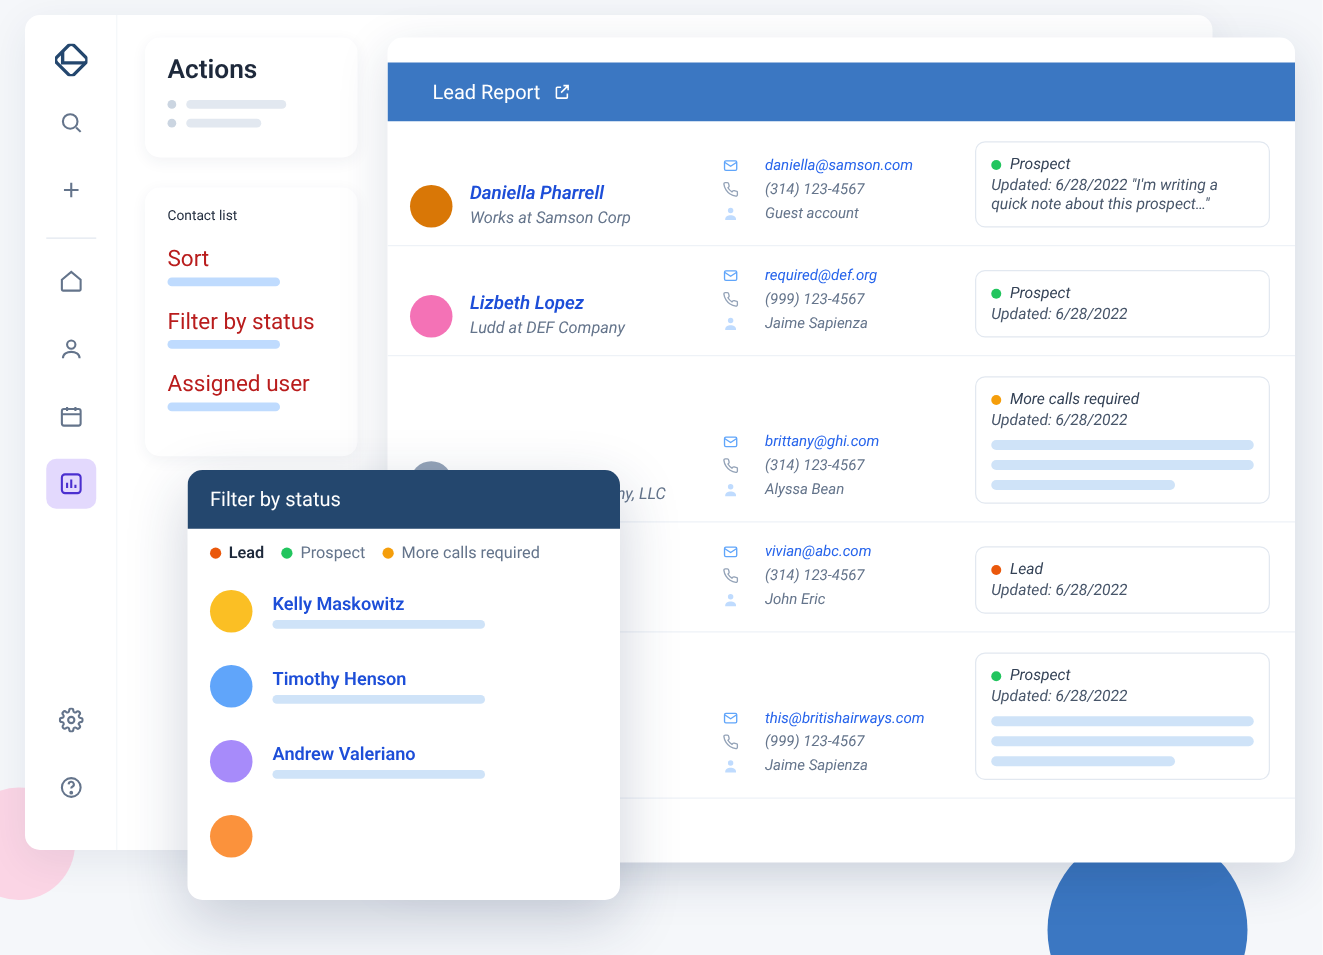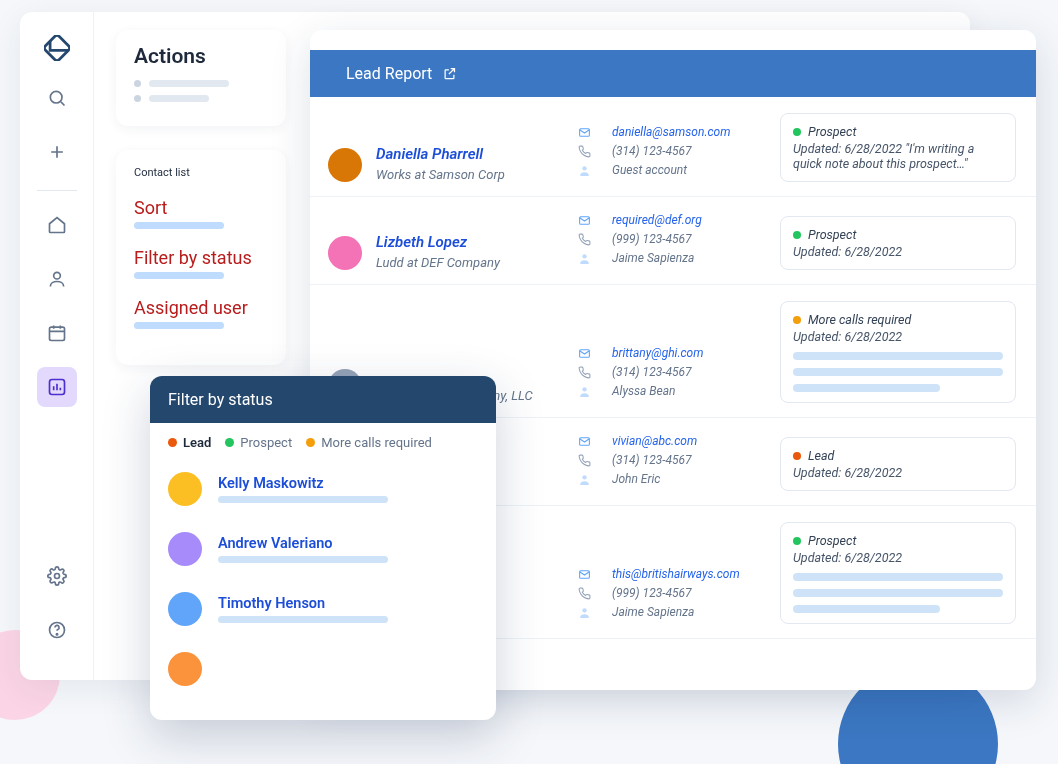--- a/index.html
+++ b/index.html
@@ -526,30 +526,30 @@
   </div>
   <div class="popup-list" id="popup-people">
       <div class="popup-row">
         <div class="avatar" style="width: 34px; height: 34px; background: rgb(251, 191, 36);"></div>
         <div>
           <div class="name">Kelly Maskowitz</div>
           <div class="bar"></div>
         </div>
       </div>
       <div class="popup-row">
+        <div class="avatar" style="width: 34px; height: 34px; background: rgb(96, 165, 250);"></div>
+        <div>
+          <div class="name">Timothy Henson</div>
+          <div class="bar"></div>
+        </div>
+      </div>
+      <div class="popup-row">
         <div class="avatar" style="width: 34px; height: 34px; background: rgb(167, 139, 250);"></div>
         <div>
           <div class="name">Andrew Valeriano</div>
           <div class="bar"></div>
         </div>
       </div>
       <div class="popup-row">
-        <div class="avatar" style="width: 34px; height: 34px; background: rgb(96, 165, 250);"></div>
-        <div>
-          <div class="name">Timothy Henson</div>
-          <div class="bar"></div>
-        </div>
-      </div>
-      <div class="popup-row">
         <div class="avatar" style="width: 34px; height: 34px; background: rgb(251, 146, 60);"></div>
       </div>
     </div>
 </div>
 
 </body></html>

